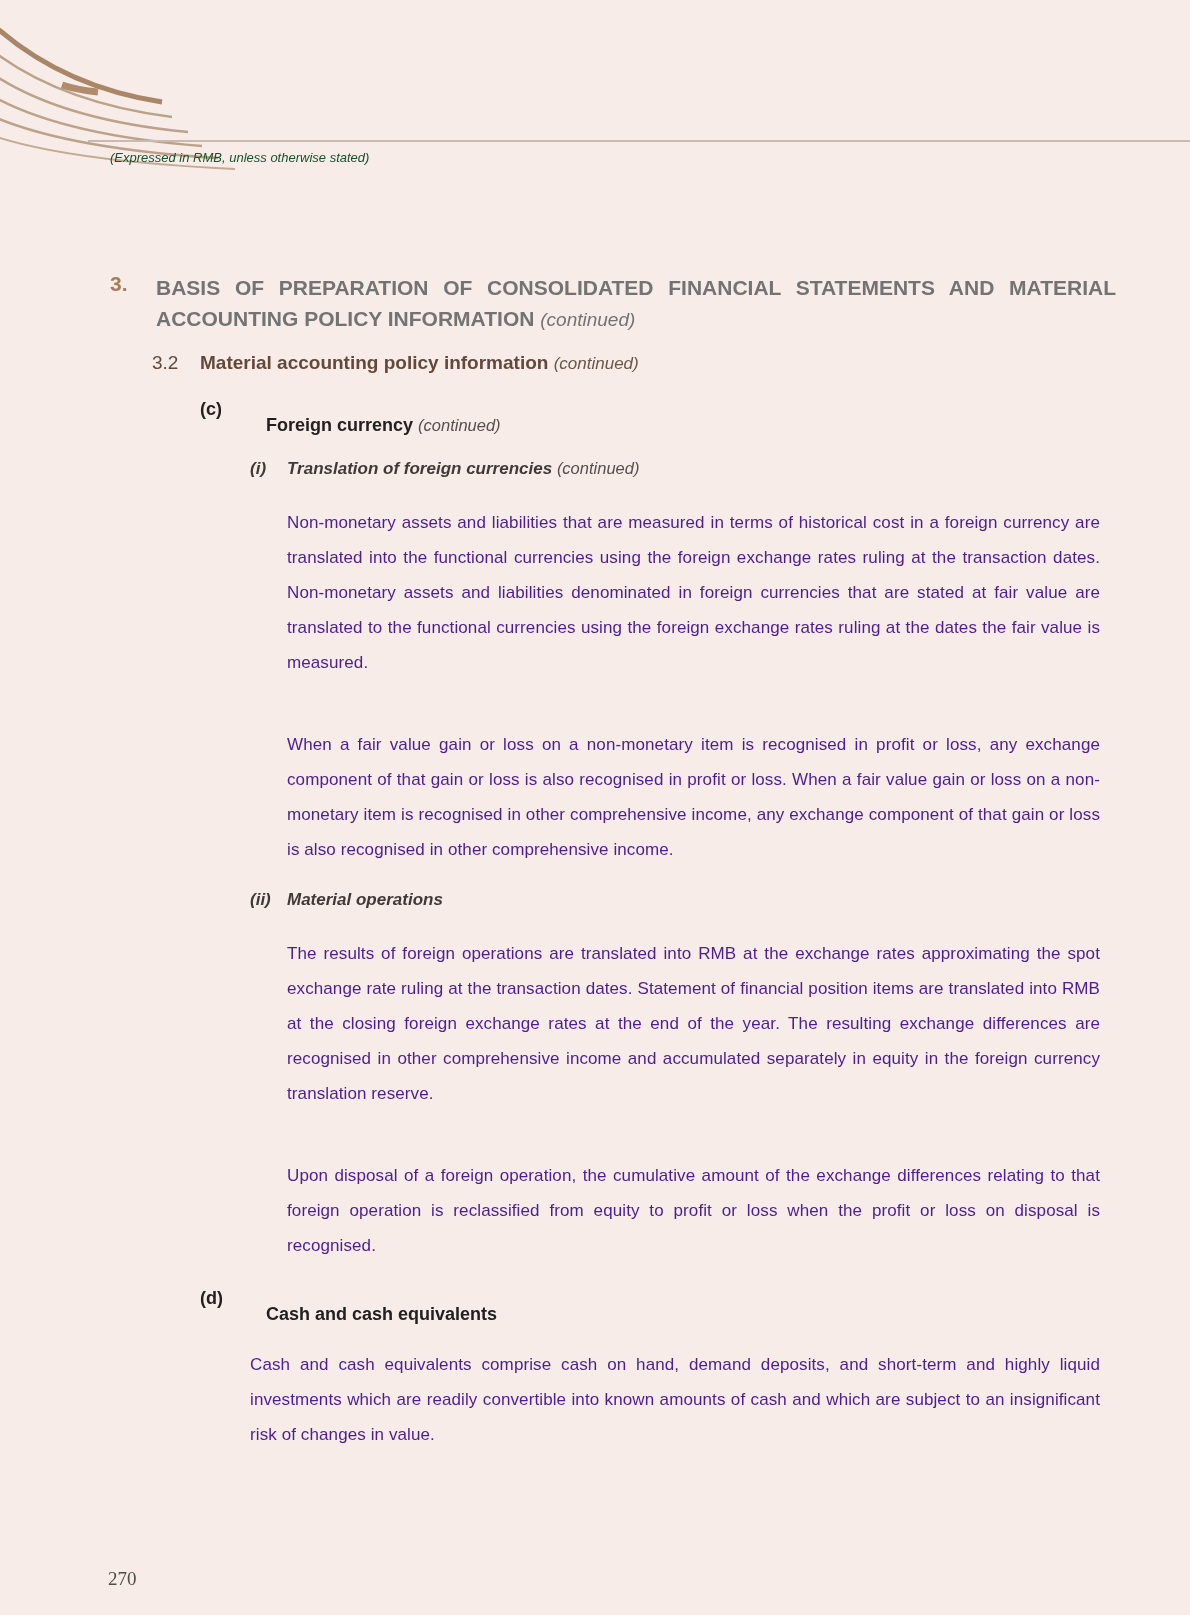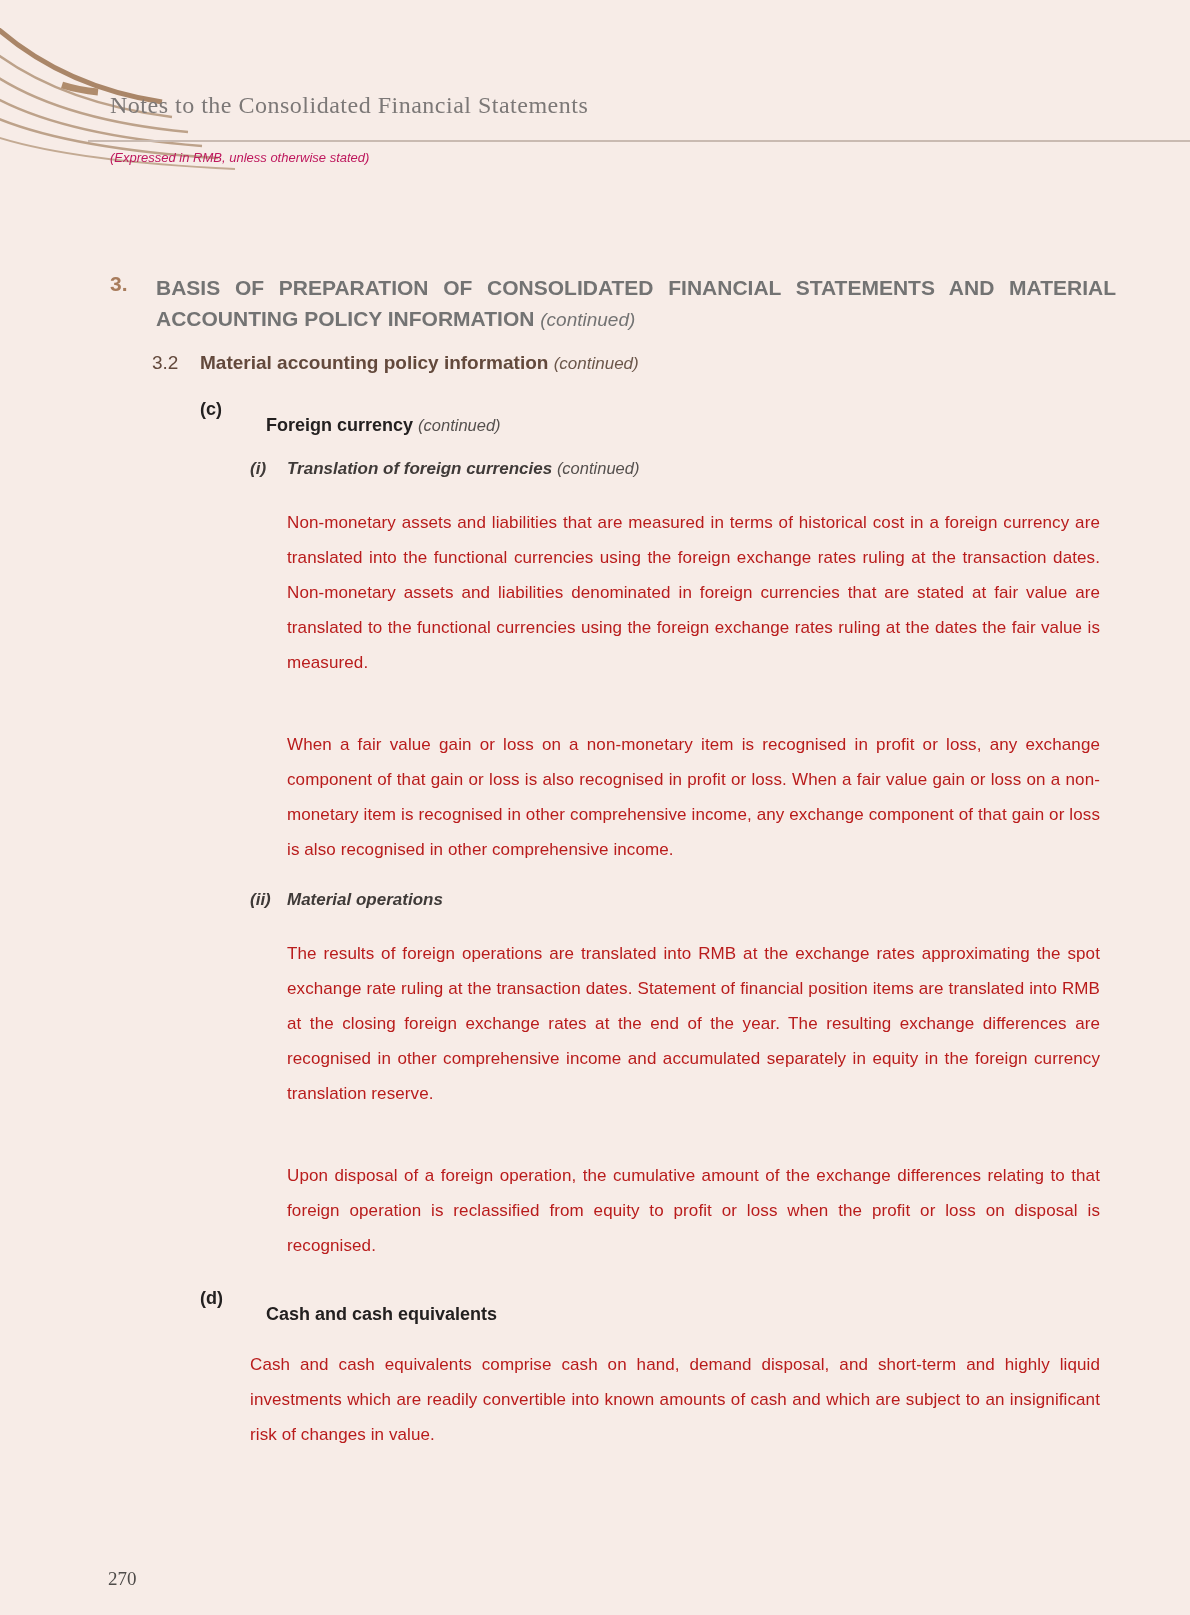--- a/index.html
+++ b/index.html
@@ -22,21 +22,21 @@
     font-family:"Liberation Serif", serif;
     font-weight:normal;
     font-size:24px;
     letter-spacing:0.5px;
     color:#7c7877;
   }
   .currency-note{
     position:absolute;left:110px;top:150px;
     font-style:italic;
     font-size:13px;
-    color:#be185d;
+    color:#14532d;
   }
   
   .content{
     position:absolute;left:110px;top:268px;width:990px;
     color:#57504d;
   }
   .row{display:flex;align-items:flex-start;}
   .num-col{flex:0 0 auto;}
   .fill-col{flex:1 1 auto;min-width:0;}
 
@@ -65,21 +65,21 @@
   .item-roman > .num-col{width:37px;font-weight:bold;font-style:italic;font-size:17px;color:#3f3a38;}
   .roman-title{margin:0;font-weight:bold;font-style:italic;font-size:17px;color:#3f3a38;}
   .roman-title em{font-weight:normal;font-style:italic;font-size:16.5px;color:#55504e;}
 
   .body-par{
     margin:26px 0 0 0;
     font-size:17px;
     line-height:35px;
     text-align:justify;
     letter-spacing:0.1px;
-    color:#b91c1c;
+    color:#4c1d95;
   }
   .body-par + .body-par{margin-top:47px;}
   .item-roman .body-par:first-of-type{margin-top:26px;}
   .d-par{margin-top:22px;}
 
   
   .page-number{
     position:absolute;left:108px;top:1533px;
     font-family:"Liberation Serif", serif;
     font-size:19px;
@@ -97,21 +97,20 @@
     <path d="M-16,16 Q54,74 172,89" stroke="#bda28a" stroke-width="2.5"></path>
     <path d="M62,57 Q78,62 98,64" stroke="#b08c6c" stroke-width="7"></path>
     <path d="M-20,37 Q50,91 188,104" stroke="#bda28a" stroke-width="2.5"></path>
     <path d="M-24,58 Q46,106 202,118" stroke="#bda28a" stroke-width="2.5"></path>
     <path d="M-28,78 Q44,119 218,130" stroke="#bda28a" stroke-width="2.5"></path>
     <path d="M-32,98 Q40,132 235,141" stroke="#c3aa93" stroke-width="2"></path>
   </svg>
 
   <div class="header-rule"></div>
 
-  <h1 class="page-title">Notes to the Consolidated Financial Statements</h1>
 
   <div class="currency-note">(Expressed in RMB, unless otherwise stated)</div>
 
   <div class="content">
 
     <div class="row">
       <div class="num-col sec-num">3.</div>
       <div class="fill-col">
         <h2 class="sec-title"><span>BASIS OF PREPARATION OF CONSOLIDATED FINANCIAL STATEMENTS AND MATERIAL ACCOUNTING POLICY INFORMATION</span> <em>(continued)</em></h2>
 
@@ -142,21 +141,21 @@
                     <p class="body-par">Upon disposal of a foreign operation, the cumulative amount of the exchange differences relating to that foreign operation is reclassified from equity to profit or loss when the profit or loss on disposal is recognised.</p>
                   </div>
                 </div>
               </div>
             </div>
 
             <div class="row item-letter">
               <div class="num-col">(d)</div>
               <div class="fill-col">
                 <h4 class="item-title"><span>Cash and cash equivalents</span></h4>
-                <p class="body-par d-par">Cash and cash equivalents comprise cash on hand, demand disposal, and short-term and highly liquid investments which are readily convertible into known amounts of cash and which are subject to an insignificant risk of changes in value.</p>
+                <p class="body-par d-par">Cash and cash equivalents comprise cash on hand, demand deposits, and short-term and highly liquid investments which are readily convertible into known amounts of cash and which are subject to an insignificant risk of changes in value.</p>
               </div>
             </div>
 
           </div>
         </div>
       </div>
     </div>
   </div>
 
   <div class="page-number">270</div>

